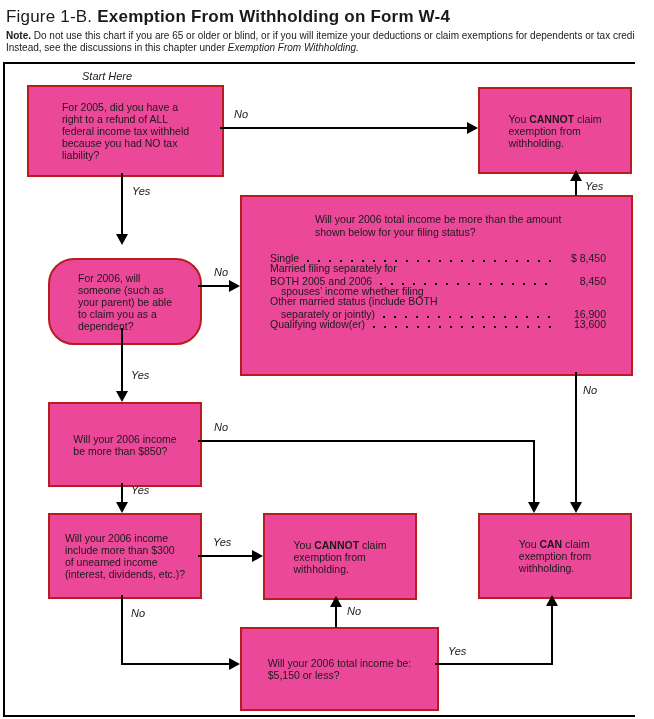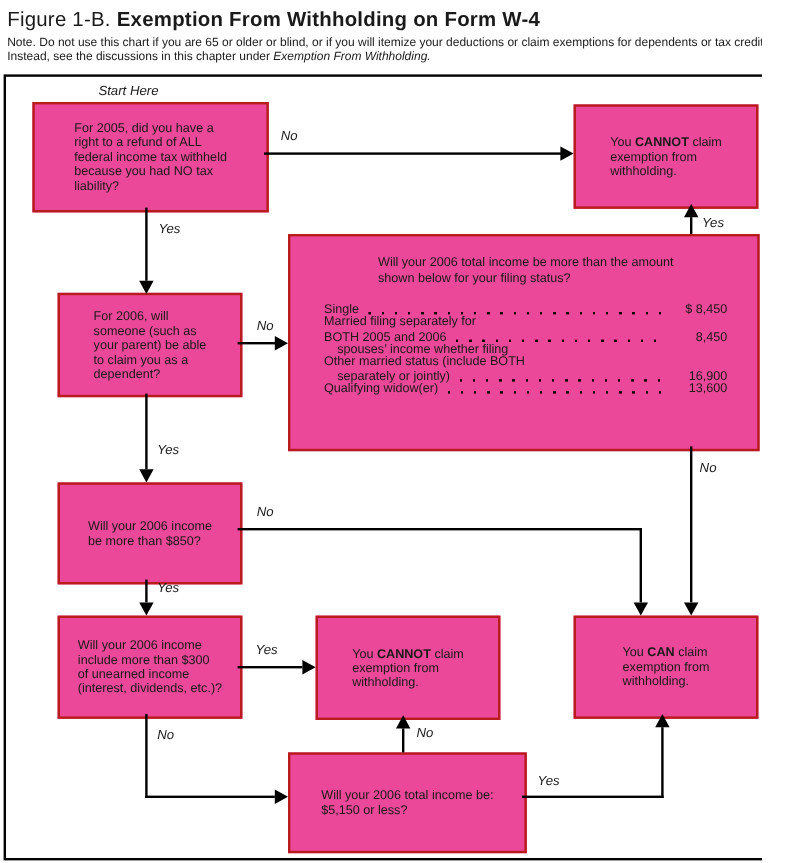--- a/index.html
+++ b/index.html
@@ -2,21 +2,21 @@
 <html><head>
 <meta charset="utf-8">
 <style>
   html,body{margin:0;padding:0;background:#fff;}
   .page{position:relative;width:635px;height:719px;background:#fff;overflow:hidden;
         font-family:"Liberation Sans",sans-serif;color:#1a1a1a;}
   .title{position:absolute;left:6px;top:7px;font-size:17px;white-space:nowrap;letter-spacing:.2px;}
   .t-label{font-weight:400;}
   .t-main{font-weight:700;margin-left:5px;}
   .note{position:absolute;left:6px;top:30px;width:642px;margin:0;font-size:10px;line-height:11.5px;}
-  .note b{font-weight:400;}
+  .note b{font-weight:700;}
   .note i{font-style:italic;}
   .chart{position:absolute;left:3px;top:62px;width:647px;height:651px;border:2px solid #000;background:#fff;}
   .qbox{position:absolute;border:2px solid #b91c1c;background:#ec4899;display:flex;align-items:center;justify-content:center;}
   .qtext{font-size:10.5px;line-height:12px;white-space:pre-line;text-align:left;}
   .qtext b{font-weight:700;}
   .big{display:block;}
   .big-head{position:absolute;left:73px;top:16px;font-size:10.5px;line-height:13px;white-space:pre-line;}
   .rows{position:absolute;left:28px;right:25px;top:56px;font-size:10.5px;line-height:10px;}
   .row{display:flex;}
   .row.spaced{margin-top:3px;}
@@ -55,21 +55,21 @@
 because you had NO tax
 liability?</div>
     </div>
 
     <div class="qbox" style="left:473px;top:23px;width:150px;height:83px;">
       <div class="qtext"><span>You </span><b>CANNOT</b><span> claim
 exemption from
 withholding.</span></div>
     </div>
 
-    <div class="qbox" style="left:43px;top:180px;width:150px;height:83px;">
+    <div class="qbox" style="left:43px;top:194px;width:150px;height:83px;border-radius:26px;">
       <div class="qtext">For 2006, will
 someone (such as
 your parent) be able
 to claim you as a
 dependent?</div>
     </div>
 
     <div class="qbox big" style="left:235px;top:131px;width:389px;height:177px;">
       <div class="big-head">Will your 2006 total income be more than the amount
 shown below for your filing status?</div>

